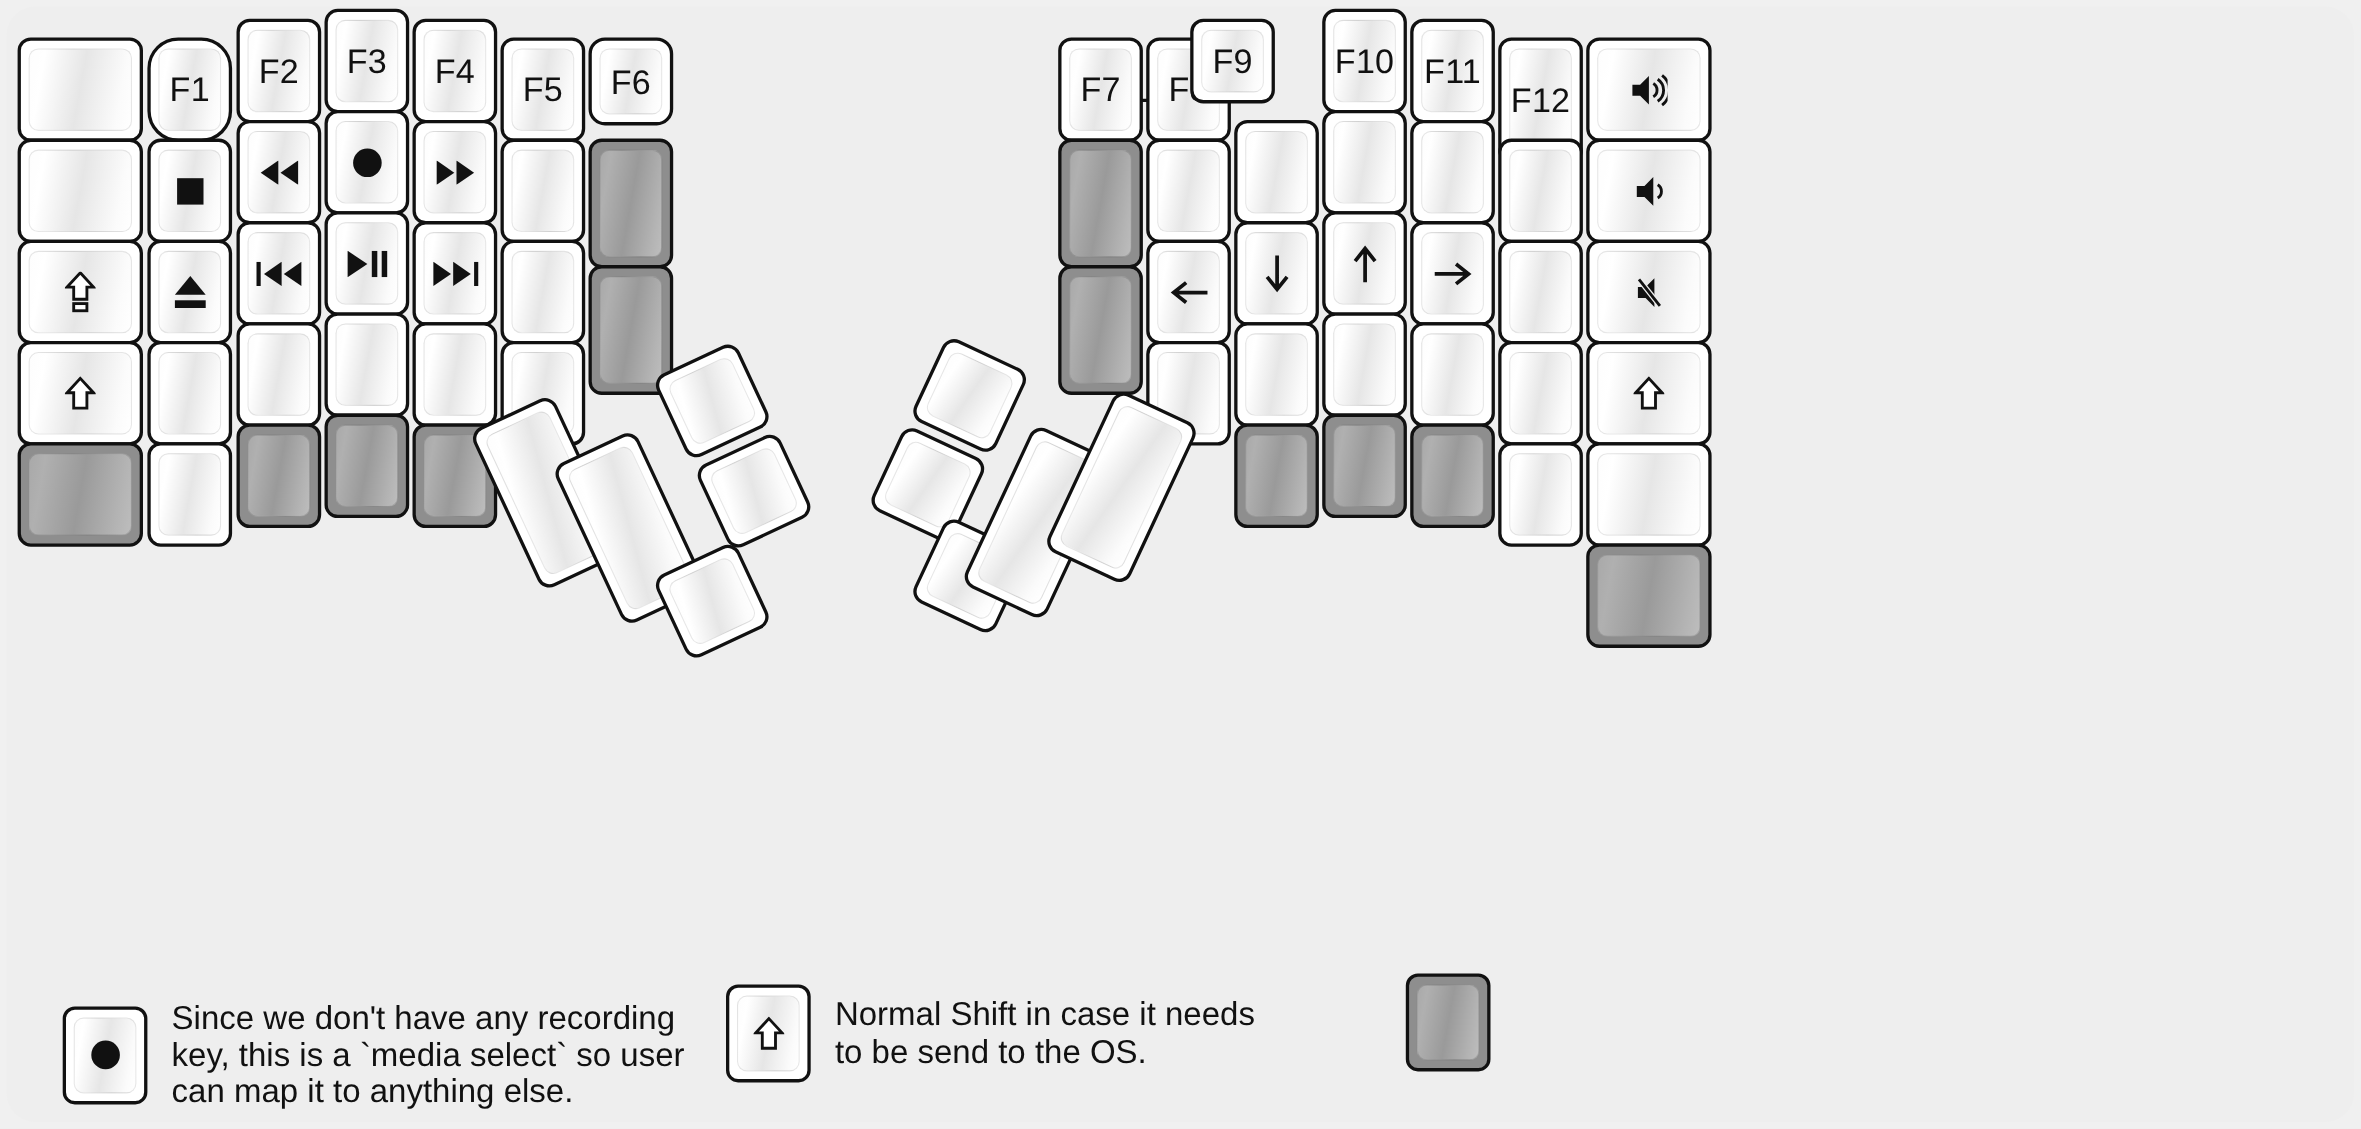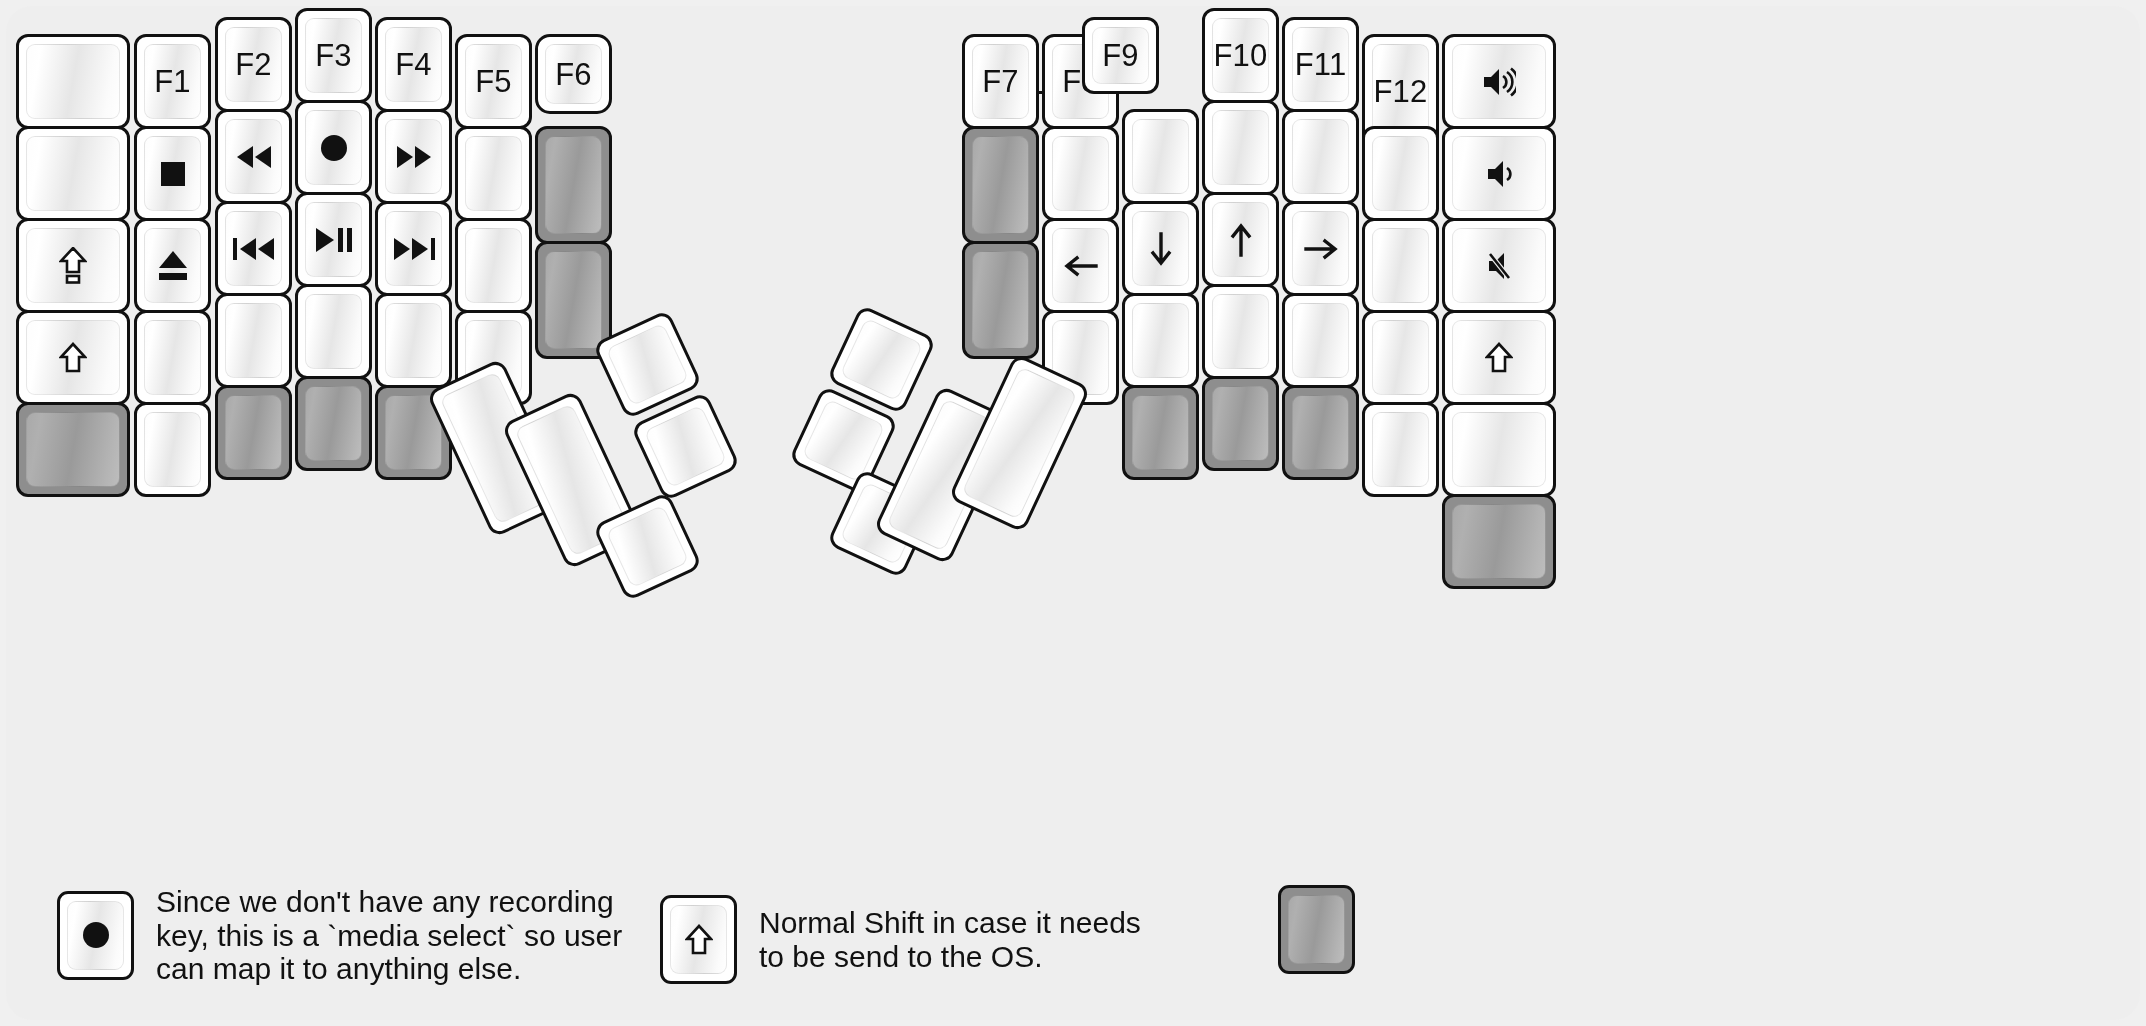--- a/index.html
+++ b/index.html
@@ -105,21 +105,21 @@
           <span class="glyph">
             <svg class="ico" width="28" height="32" viewBox="0 0 28 32" xmlns="http://www.w3.org/2000/svg">
               <path d="M14 2 L26 15 L20 15 L20 29 L8 29 L8 15 L2 15 Z" fill="#fff" stroke="#111" stroke-width="2.6" stroke-linejoin="miter"></path>
             </svg>
           </span>
         </div>
       </div>
       <div class="key trans" style="left: 16px; top: 402px; width: 114px; height: 95px;">
         <div class="cap"></div>
       </div>
-      <div class="key" style="left: 134px; top: 34px; width: 77px; height: 95px;">
+      <div class="key" style="left: 134px; top: 34px; width: 77px; height: 95px; border-radius: 28px;">
         <div class="cap">
           <span class="legend-txt">F1</span>
         </div>
       </div>
       <div class="key" style="left: 134px; top: 126px; width: 77px; height: 95px;">
         <div class="cap">
           <span class="glyph">
             <svg class="ico" width="28" height="28" viewBox="0 0 28 28" xmlns="http://www.w3.org/2000/svg">
               <rect x="2" y="2" width="24" height="24" fill="#111"></rect>
             </svg>
@@ -454,21 +454,21 @@
         <div class="cap"></div>
       </div>
       <div class="key thumb" style="left: 903px; top: 395px; width: 83px; height: 160px; transform: rotate(25deg);">
         <div class="cap"></div>
       </div>
       <div class="key thumb" style="left: 978px; top: 363px; width: 83px; height: 160px; transform: rotate(25deg);">
         <div class="cap"></div>
       </div>
     </div>
   <div id="notes">
-      <div class="note" style="left: 22px; top: 885px; padding-left: 35px;">
+      <div class="note" style="left: 22px; top: 909px; padding-left: 35px;">
         <div class="swatch">
           <div class="key" style="left: 0px; top: 0px; width: 77px; height: 89px;">
             <div class="cap">
               <span class="glyph">
                 <svg class="ico" width="30" height="30" viewBox="0 0 30 30" xmlns="http://www.w3.org/2000/svg">
                   <circle cx="15" cy="15" r="13" fill="#111"></circle>
                 </svg>
               </span>
             </div>
           </div>

